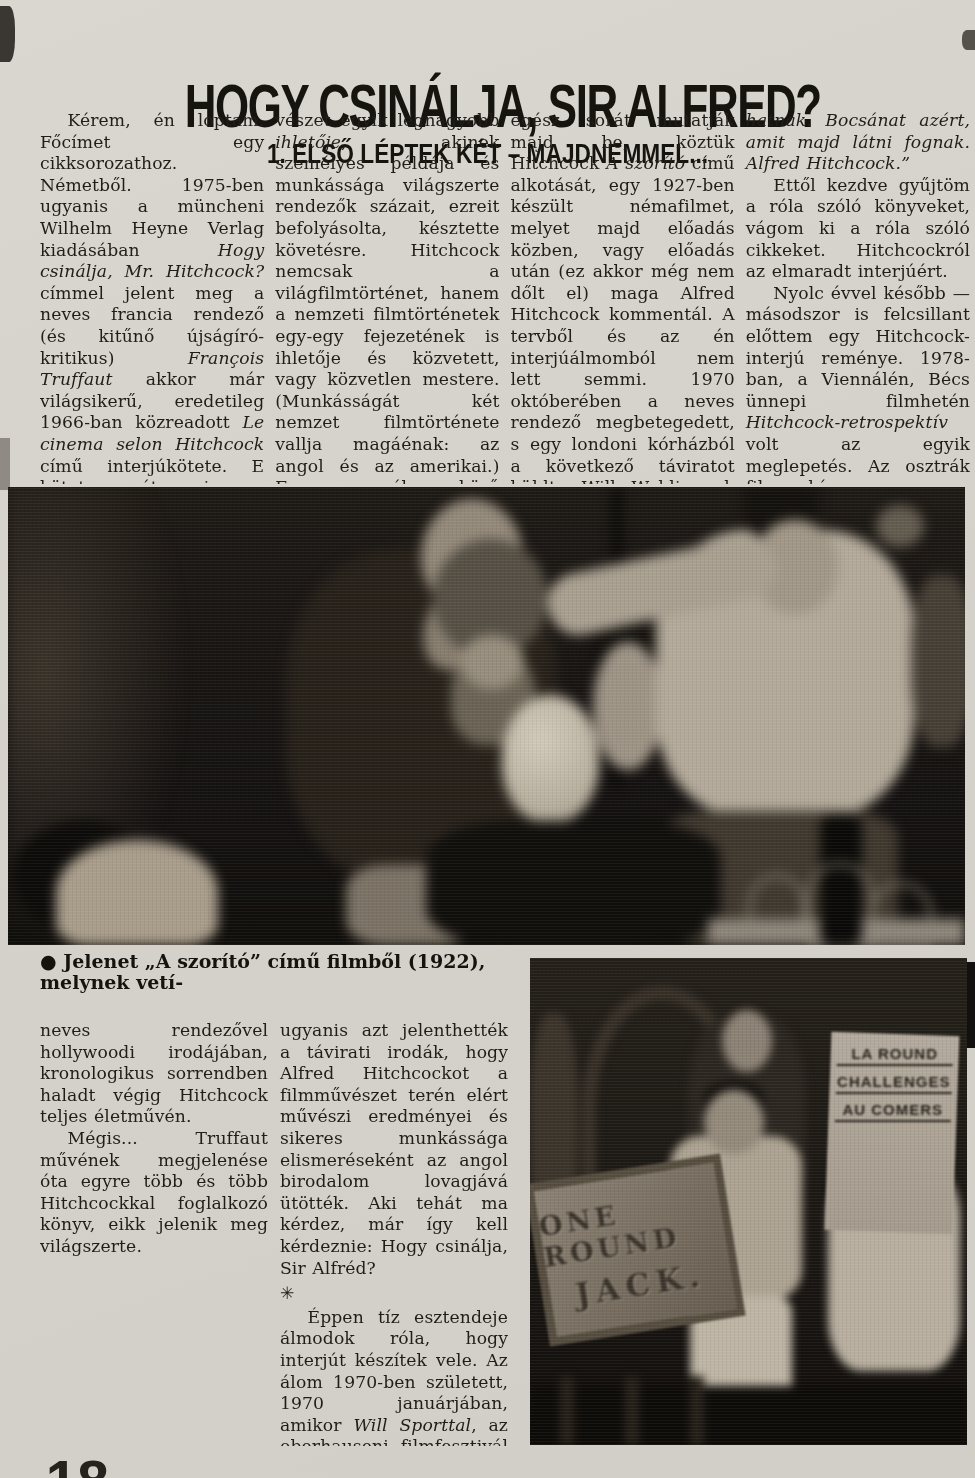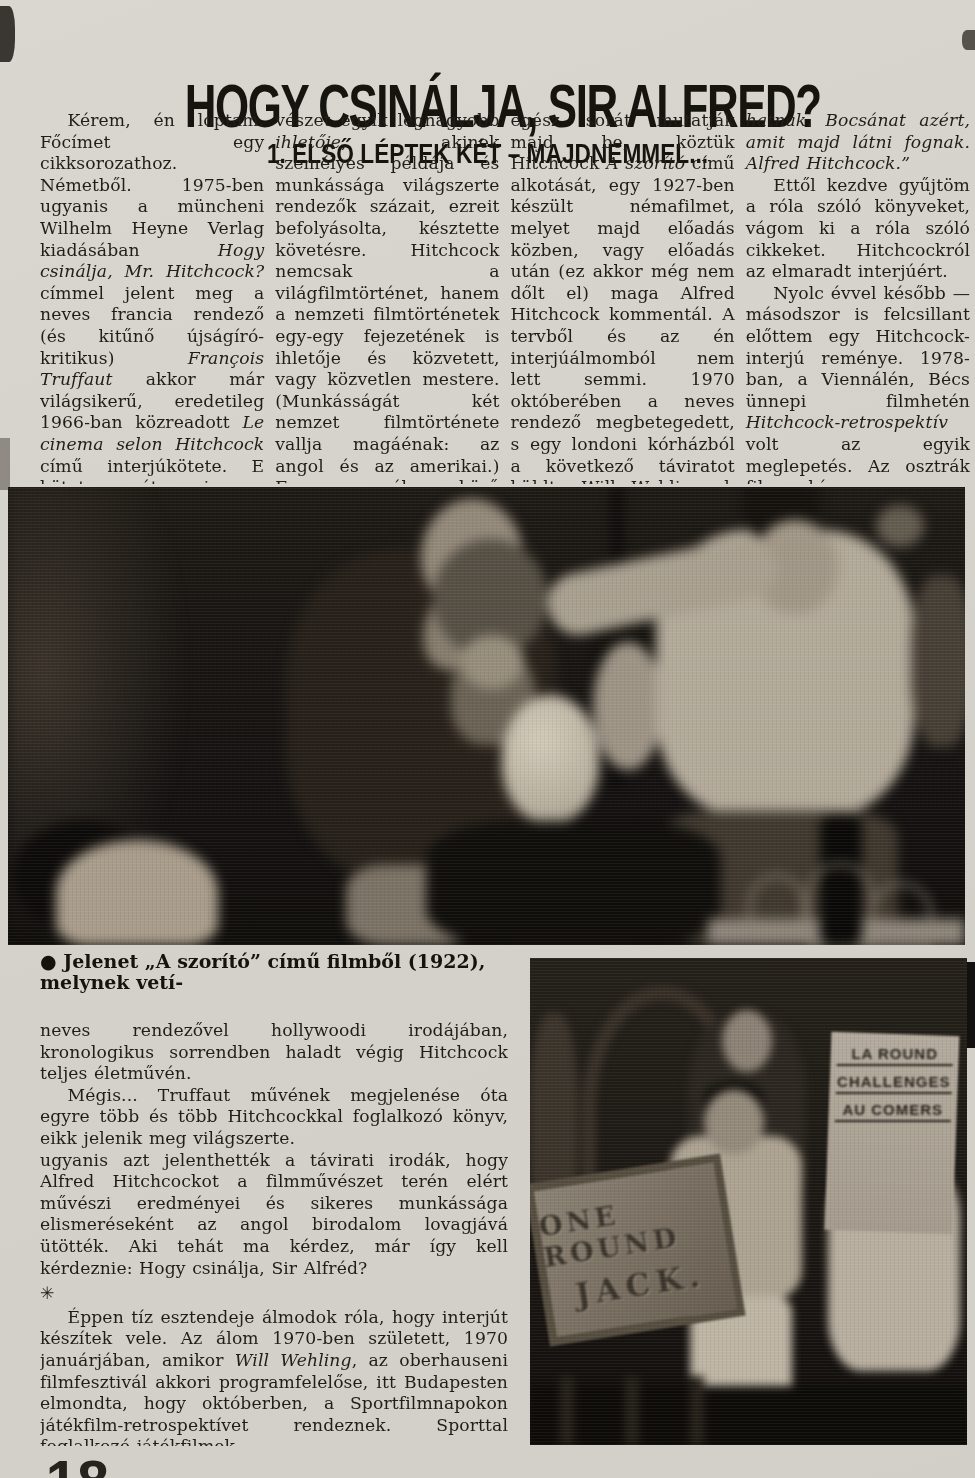--- a/index.html
+++ b/index.html
@@ -15,21 +15,21 @@
             font-family:"Liberation Sans",sans-serif;font-weight:700;color:#16140f;}
   .headline span{display:inline-block;font-size:61px;letter-spacing:-2px;transform:scaleX(.72);white-space:nowrap;}
   .subhead{position:absolute;left:0;top:139px;width:100%;text-align:center;
            font-family:"Liberation Sans",sans-serif;font-weight:700;color:#16140f;}
   .subhead span{display:inline-block;font-size:27px;letter-spacing:0;transform:scaleX(.84);white-space:nowrap;}
 
   
   .cols-top{position:absolute;left:40px;top:110px;width:930px;height:374px;overflow:hidden;
             display:grid;grid-template-columns:repeat(4,1fr);column-gap:11px;}
   .cols-bottom{position:absolute;left:40px;top:1020px;width:468px;height:426px;overflow:hidden;
-               display:grid;grid-template-columns:1fr;column-gap:12px;}
+               display:grid;grid-template-columns:1fr 1fr;column-gap:12px;}
   .col p{margin:0;font-size:17.2px;line-height:21.6px;text-align:justify;letter-spacing:.1px;word-spacing:1px;}
   .col p.ind{text-indent:1.6em;}
   .col i{font-style:italic;}
   .star{text-align:center;font-size:24px;line-height:30px;margin:4px 0 2px 0 !important;}
 
   
   .caption{position:absolute;left:40px;top:951px;width:492px;font-weight:700;font-size:19px;line-height:20.5px;color:#16130f;}
   .caption-bar{position:absolute;left:956px;top:962px;width:19px;height:86px;background:#121110;}
 
   
@@ -203,19 +203,19 @@
 
   <div class="cols-bottom">
     <div class="col">
       <p>neves rendezővel hollywoodi irodájában, kronologikus sorrendben haladt végig Hitchcock teljes életművén.</p>
       <p class="ind">Mégis... Truffaut művének megjelenése óta egyre több és több Hitchcockkal foglalkozó könyv, eikk jelenik meg világszerte.</p>
 
     </div>
     <div class="col">
       <p>ugyanis azt jelenthették a távirati irodák, hogy Alfred Hitchcockot a filmművészet terén elért művészi eredményei és sikeres munkássága elismeréseként az angol birodalom lovagjává ütötték. Aki tehát ma kérdez, már így kell kérdeznie: Hogy csinálja, Sir Alfréd?</p>
       <p class="star">✳</p>
-      <p class="ind">Éppen tíz esztendeje álmodok róla, hogy interjút készítek vele. Az álom 1970-ben született, 1970 januárjában, amikor <i>Will Wehling</i>, az oberhauseni filmfesztivál akkori programfelelőse, itt Budapesten elmondta, hogy októberben, a Sportfilmnapokon játékfilm-retrospektívet rendeznek. Sporttal foglalkozó játékfilmek</p>
+      <p class="ind">Éppen tíz esztendeje álmodok róla, hogy interjút készítek vele. Az álom 1970-ben született, 1970 januárjában, amikor <i>Will Sporttal</i>, az oberhauseni filmfesztivál akkori programfelelőse, itt Budapesten elmondta, hogy októberben, a Sportfilmnapokon játékfilm-retrospektívet rendeznek. Sporttal foglalkozó játékfilmek</p>
     </div>
   </div>
 
   <div class="pagenum">18</div>
 
 </div>
 
 </body></html>

